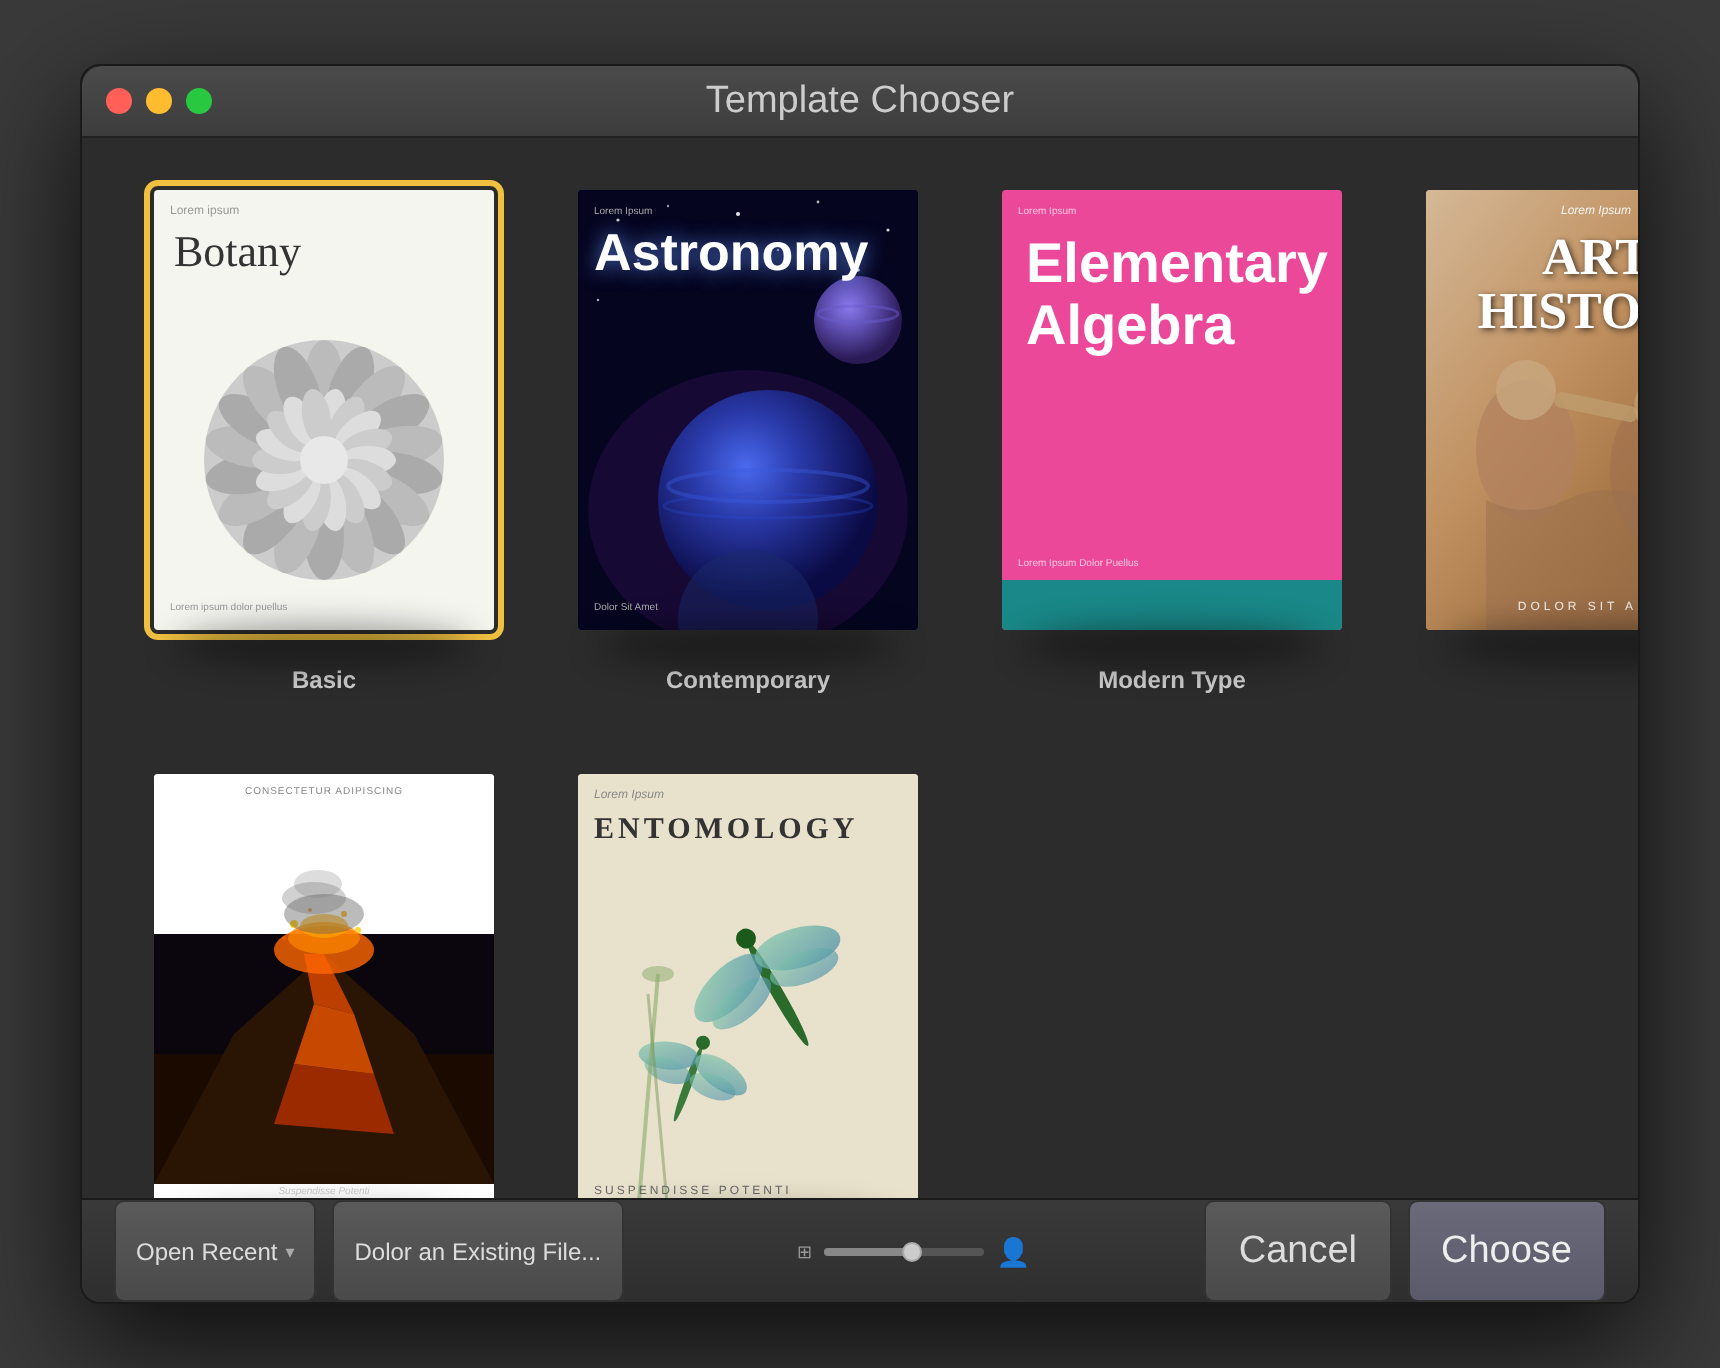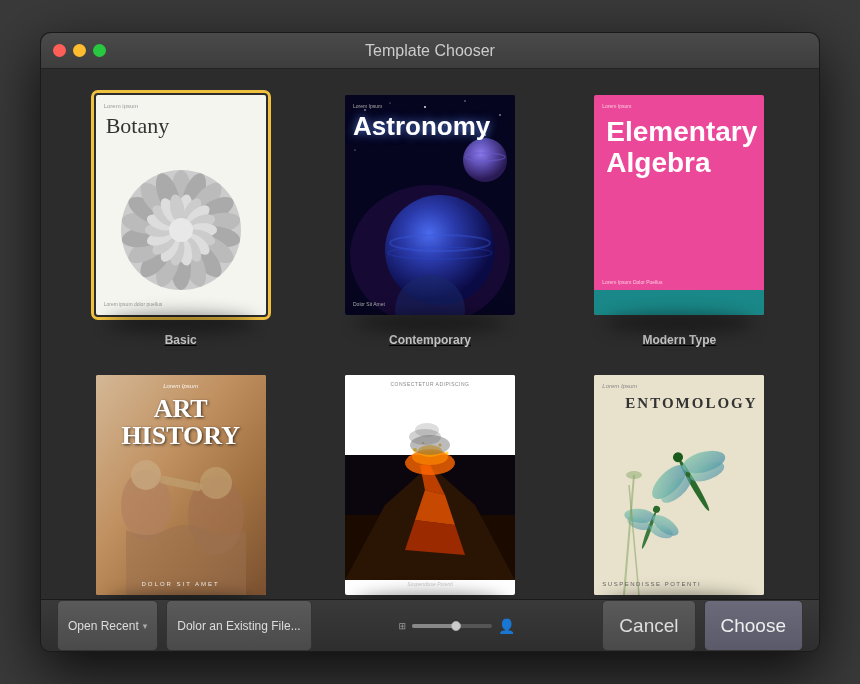--- a/index.html
+++ b/index.html
@@ -52,37 +52,36 @@
       border-radius: 50%;
       border: none;
       cursor: pointer;
     }
 
     .btn-close { background: #ff5f57; }
     .btn-minimize { background: #febc2e; }
     .btn-maximize { background: #28c840; }
 
     .titlebar-title {
-      font-size: 16px;
+      font-size: 19px;
       color: #ccc;
       font-weight: 500;
     }
 
     .content-area {
       flex: 1;
       background: #2c2c2c;
       padding: 20px 30px;
       overflow-y: auto;
     }
 
     .template-grid {
       display: grid;
-      grid-template-columns: repeat(3, 1fr);
-      gap: 16px 30px;
-      text-decoration: underline;
+      grid-template-columns: repeat(4, 1fr);
+      gap: 28px 30px;
     }
 
     .template-item {
       display: flex;
       flex-direction: column;
       align-items: center;
       cursor: pointer;
       padding: 6px;
       border-radius: 6px;
     }
@@ -495,21 +494,21 @@
                 <ellipse cx="14" cy="-10" rx="15" ry="7" fill="url(#wingGrad)" opacity="0.7" transform="rotate(15,14,-10)"></ellipse>
                 <ellipse cx="-12" cy="-3" rx="12" ry="6" fill="url(#wingGrad)" opacity="0.6"></ellipse>
                 <ellipse cx="12" cy="-3" rx="12" ry="6" fill="url(#wingGrad)" opacity="0.6"></ellipse>
               </g>
 
               <line x1="30" y1="220" x2="40" y2="100" stroke="#8aaa6a" stroke-width="2" opacity="0.6"></line>
               <line x1="45" y1="220" x2="35" y2="110" stroke="#7a9a5a" stroke-width="1.5" opacity="0.5"></line>
               <ellipse cx="40" cy="100" rx="8" ry="4" fill="#8aaa6a" opacity="0.5"></ellipse>
             </svg>
             <span style="position:absolute;top:8px;left:8px;font-size:6px;color:#888;font-style:italic;">Lorem Ipsum</span>
-            <span style="position:absolute;top:20px;left:8px;font-size:15px;font-weight:700;color:#333;letter-spacing:2px;font-family:Georgia,serif;margin-left:23px;">ENTOMOLOGY</span>
+            <span style="position:absolute;top:20px;left:8px;font-size:15px;font-weight:700;color:#333;letter-spacing:2px;font-family:Georgia,serif;">ENTOMOLOGY</span>
             <span style="position:absolute;bottom:8px;left:8px;font-size:6px;color:#666;letter-spacing:1.5px;">SUSPENDISSE POTENTI</span>
           </div>
         </div>
 
       </div>
 
     </div>
   </div>
 
   <div class="toolbar">

